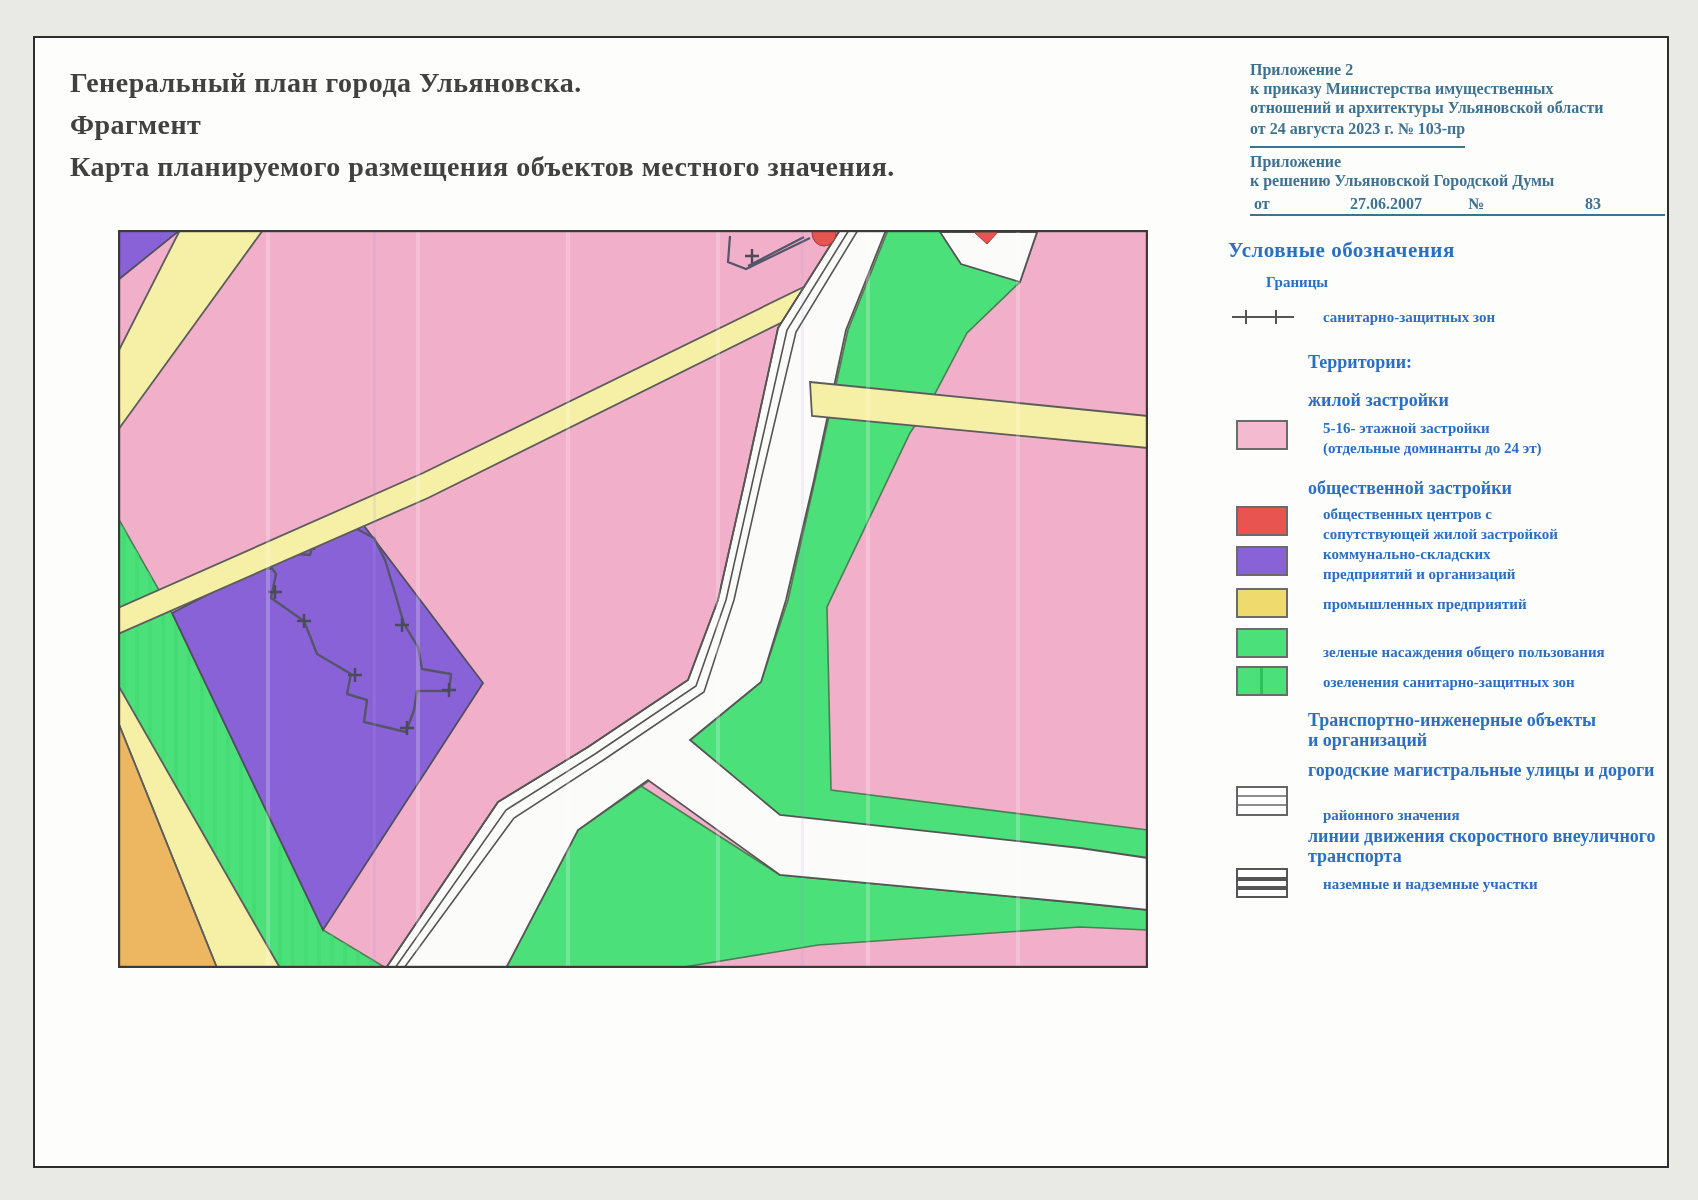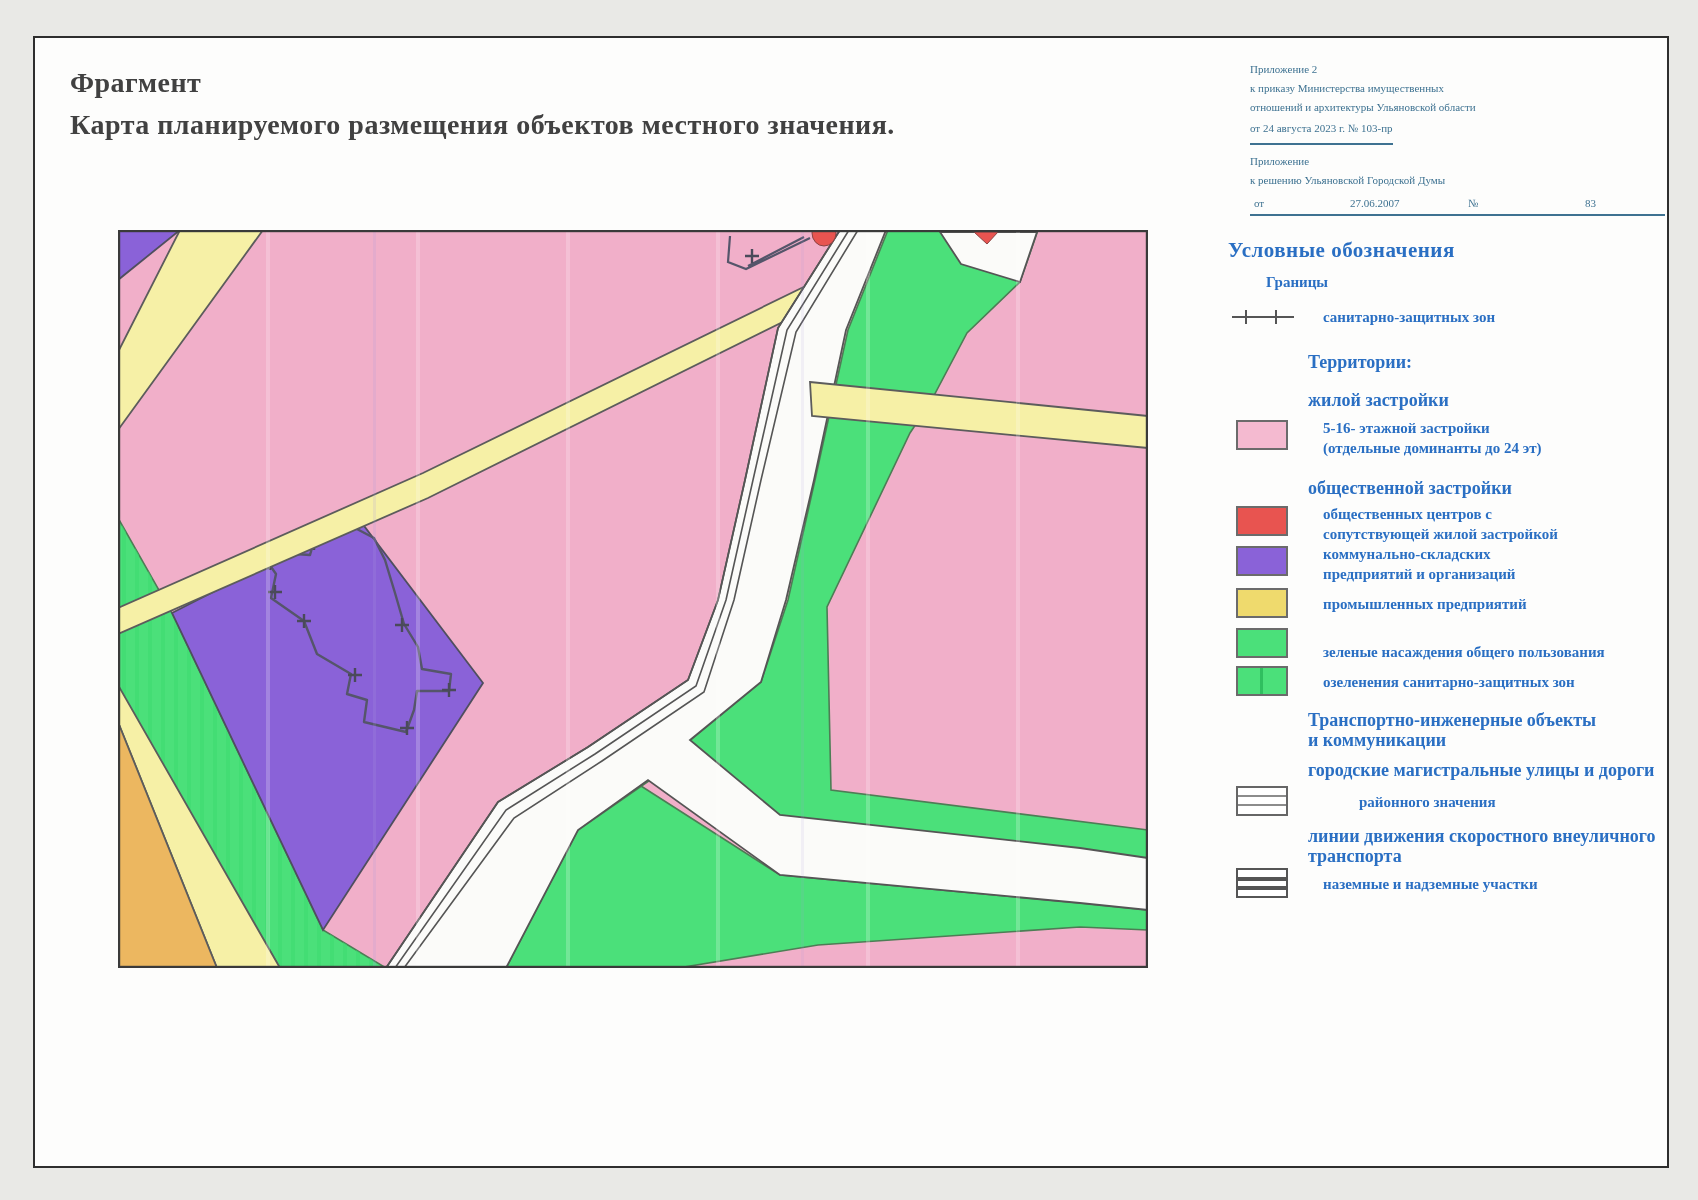--- a/index.html
+++ b/index.html
@@ -2,21 +2,21 @@
 <html style="--pink: #F1AFC9; --pink_swatch: #F4BAD0; --red: #E85450; --purple: #8A62D8; --yellow_industrial: #EFDA6D; --road_yellow: #F6F0A6; --orange: #ECB760; --green: #4BE07A; --road_white: #FBFBF9; --legend_text: #2A6FC3; --header_text: #3E7291; --title_text: #414141;"><head>
 <meta charset="utf-8">
 <style>
   html,body{margin:0;padding:0;background:#e9e9e6;}
   .canvas{position:relative;width:1698px;height:1200px;background:#e9e9e6;overflow:hidden;
           font-family:"Liberation Serif","DejaVu Serif",serif;}
   .page{position:absolute;left:33px;top:36px;width:1632px;height:1128px;background:#fdfdfc;
         border:2px solid #2e2e2e;}
   .title{position:absolute;left:70px;top:62px;width:980px;font-size:28px;font-weight:bold;
          color:var(--title_text);line-height:42px;letter-spacing:.5px;}
-  .hdr{position:absolute;font-size:11px;font-weight:normal;color:var(--header_text);line-height:19px;}
+  .hdr{position:absolute;font-size:16px;font-weight:bold;color:var(--header_text);line-height:19px;}
   .hdr .ul{border-bottom:2px solid var(--header_text);padding-bottom:9px;}
   .sig-row{position:relative;width:415px;height:20px;border-bottom:2px solid var(--header_text);margin-top:4px;}
   .sig-row span{position:absolute;top:0;}
   .legend{position:absolute;left:1228px;top:238px;width:450px;}
   .lg-title{position:absolute;left:0;top:0;font-size:21px;font-weight:bold;color:var(--legend_text);letter-spacing:.5px;}
   .lg-item{position:absolute;}
   .lbl{position:absolute;left:95px;top:0;font-size:15px;font-weight:bold;color:var(--legend_text);line-height:20px;white-space:nowrap;}
   .lg-head{position:absolute;left:80px;font-size:18px;font-weight:bold;color:var(--legend_text);line-height:20px;white-space:nowrap;}
   .lg-sub{position:absolute;left:38px;font-size:15px;font-weight:bold;color:var(--legend_text);white-space:nowrap;}
   .sw{position:absolute;left:8px;top:0;width:52px;height:30px;border:2px solid #6b6b6b;box-sizing:border-box;}
@@ -41,20 +41,21 @@
   .cross{fill:none;stroke:#4a4a5a;stroke-width:2.4;}
   .map-border{fill:none;stroke:#3a3a3a;stroke-width:2.4;}
 </style>
 </head>
 <body>
 
 <div class="canvas">
   <div class="page"></div>
 
   <div class="title">
+    <div>Генеральный план города Ульяновска.</div>
     <div>Фрагмент</div>
     <div>Карта планируемого размещения объектов местного значения.</div>
   </div>
 
   <div class="hdr" style="left:1250px;top:60px;width:420px;">
     <div>Приложение 2</div>
     <div>к приказу Министерства имущественных</div>
     <div>отношений и архитектуры Ульяновской области</div>
     <div style="margin-top:2px;"><span class="ul">от 24 августа 2023 г. № 103-пр</span></div>
   </div>
@@ -198,35 +199,35 @@
     </div>
 
     <div class="lg-item" style="top:428px;">
       <span class="sw sw-green sw-green2"></span>
       <span class="lbl" style="top:6px;text-align:right;">озеленения санитарно-защитных зон</span>
     </div>
 
     <div class="lg-item" style="top:472px;">
       <span class="lg-head">
         <span>Транспортно-инженерные объекты</span><br>
-        <span>и коммуникации</span>
+        <span>и организаций</span>
       </span>
     </div>
 
     <div class="lg-item" style="top:522px;">
       <span class="lg-head">городские магистральные улицы и дороги</span>
     </div>
 
     <div class="lg-item" style="top:548px;">
       <svg class="symsvg" style="left:8px;" width="52" height="30">
         <rect x="1" y="1" width="50" height="28" fill="#ffffff" stroke="#666" stroke-width="2"></rect>
         <line x1="1" y1="10" x2="51" y2="10" stroke="#666" stroke-width="1.6"></line>
         <line x1="1" y1="19" x2="51" y2="19" stroke="#666" stroke-width="1.6"></line>
       </svg>
-      <span class="lbl" style="top:6px;margin-left:36px;">районного значения</span>
+      <span class="lbl" style="top:19px;">районного значения</span>
     </div>
 
     <div class="lg-item" style="top:588px;">
       <span class="lg-head">
         <span>линии движения скоростного внеуличного</span><br>
         <span>транспорта</span>
       </span>
     </div>
 
     <div class="lg-item" style="top:630px;">

